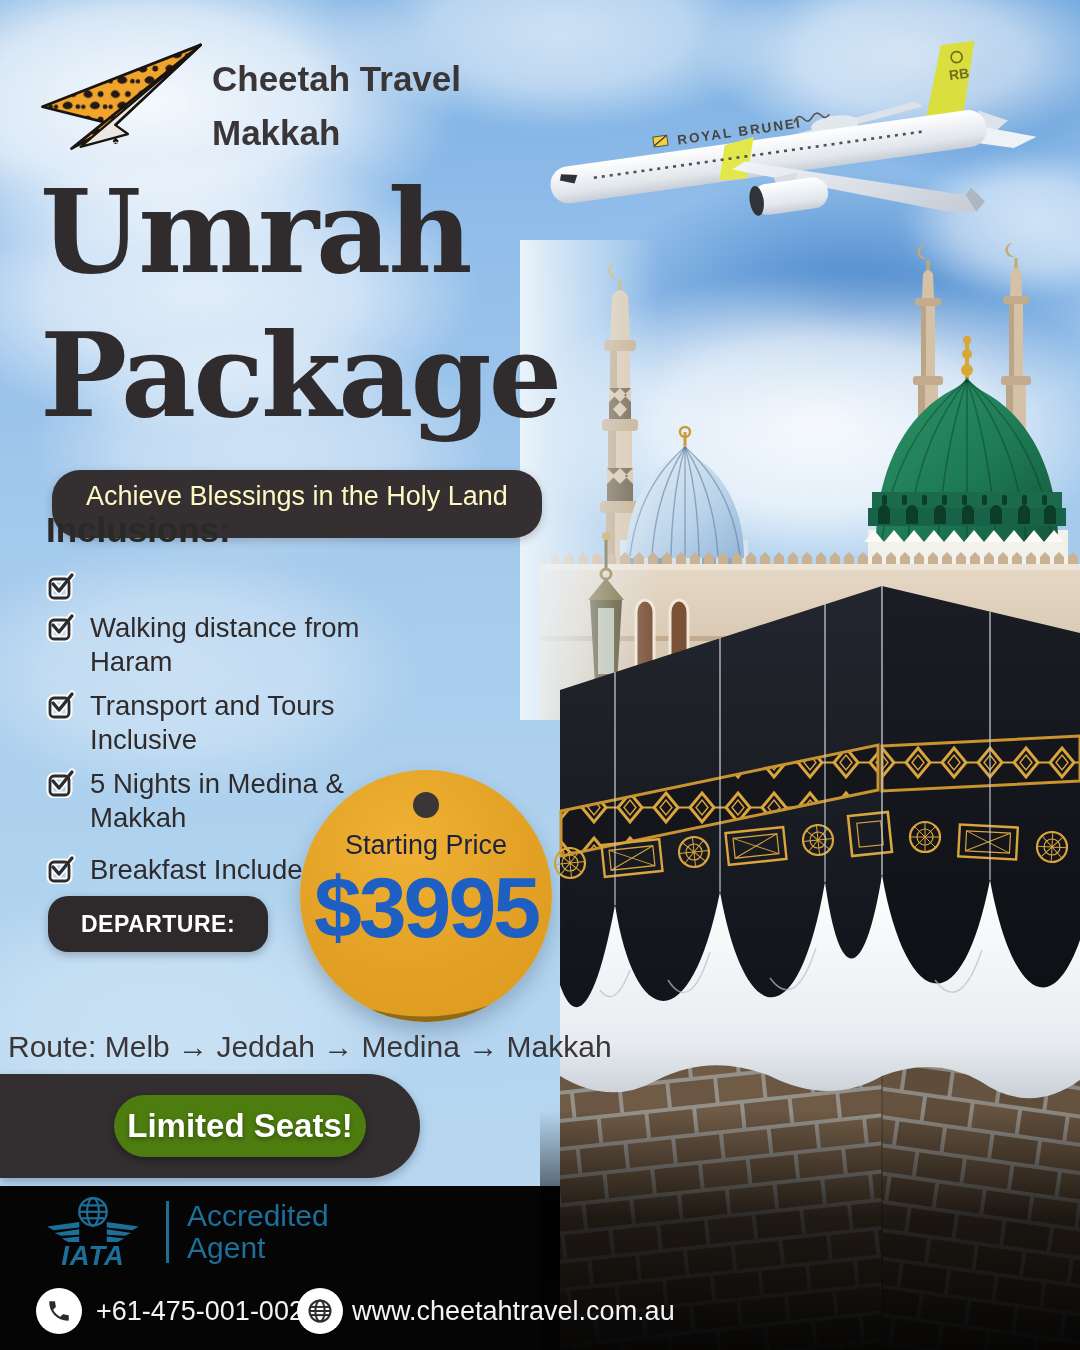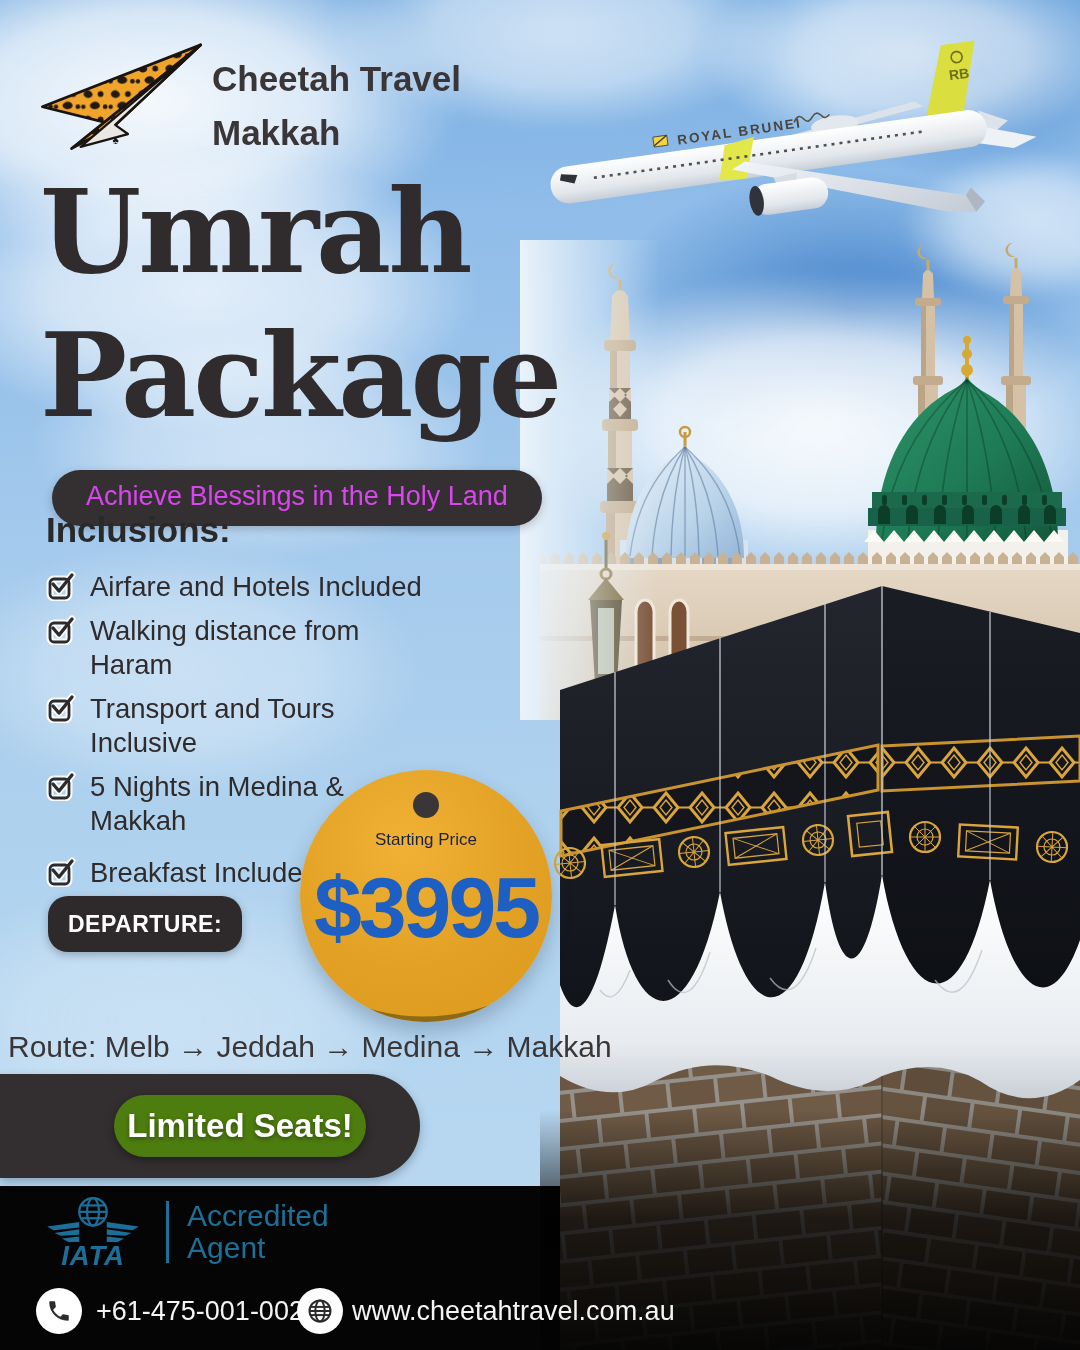--- a/index.html
+++ b/index.html
@@ -16,42 +16,42 @@
   
   .cloud { position:absolute; border-radius:50%;
     background:radial-gradient(closest-side, rgba(255,255,255,.97) 0%, rgba(255,255,255,.75) 55%, rgba(255,255,255,0) 100%);
     filter:blur(6px); }
   
   .brand-name { position:absolute; left:212px; top:52px; font-size:35px; font-weight:bold; color:#3a3637; line-height:54px; }
   .brand-name span { display:block; }
   .main-title { position:absolute; left:40px; top:160px; font-family:"DejaVu Serif", serif; font-weight:700;
     font-size:116px; line-height:1.24; color:#302c2d; letter-spacing:-3px; }
   .main-title span { display:block; }
-  .tagline-pill { position:absolute; left:52px; top:470px; height:56px; padding:0 34px; background:#343031;
-    border-radius:28px; color:#d946ef; font-size:27px; line-height:52px; white-space:nowrap;
+  .tagline-pill { position:absolute; left:52px; top:470px; height:68px; padding:0 34px; background:#343031;
+    border-radius:28px; color:#fef9c3; font-size:27px; line-height:52px; white-space:nowrap;
     box-shadow:0 3px 8px rgba(30,40,60,.25); }
   .incl-heading { position:absolute; left:46px; top:510px; font-size:35px; font-weight:bold; color:#2b2828; }
   .checklist { position:absolute; left:46px; top:570px; width:420px; }
   .check-item { display:flex; gap:14px; margin-bottom:10px; }
   .check-item svg { flex:0 0 30px; margin-top:1px; }
   .check-text { font-size:27.5px; line-height:34px; color:#2f2b2c; }
   .check-text span { display:block; }
   .departure-pill { position:absolute; left:48px; top:896px; background:#2e2a2b; border-radius:20px;
-    padding:13px 20px; color:#fff; font-weight:bold; font-size:23px; line-height:30px;
+    padding:13px 33px; color:#fff; font-weight:bold; font-size:23px; line-height:30px;
     box-shadow:0 3px 8px rgba(30,40,60,.3); }
   .departure-pill span { display:block; letter-spacing:.5px; }
   
   .price-tag { position:absolute; left:300px; top:770px; width:252px; height:252px; }
   .tag-circle { position:absolute; inset:0; border-radius:50%; overflow:hidden;
     background:radial-gradient(circle at 42% 30%, #F0B135 0%, #E2A124 55%, #DB9A1C 100%);
     box-shadow:0 10px 20px rgba(40,60,90,.28); }
   .tag-dot { position:absolute; left:50%; top:22px; width:26px; height:26px; margin-left:-13px;
     border-radius:50%; background:#3a3637; }
   .tag-label { position:absolute; left:0; right:0; top:60px; text-align:center;
-    font-size:17px; font-weight:500; color:#1b2240; }
+    font-size:27px; font-weight:500; color:#1b2240; }
   .tag-amount { position:absolute; left:0; right:0; top:88px; text-align:center;
     font-size:86px; font-weight:bold; color:#1d5fc2; letter-spacing:-3px; }
   .tag-curl { position:absolute; left:0; bottom:0; width:252px; height:96px; }
   
   .route-text { position:absolute; left:8px; top:1030px; font-size:30px; color:#3a3637; }
   .limited-bar { position:absolute; left:0; top:1074px; width:420px; height:104px; background:#332e2f;
     border-radius:0 52px 52px 0; box-shadow:0 4px 10px rgba(30,40,60,.3); }
   .limited-pill { position:absolute; left:114px; top:21px; width:252px; height:62px; background:#4d7c0f;
     border-radius:31px; color:#fff; font-size:33px; font-weight:600; text-align:center; line-height:62px;
     text-shadow:0 2px 4px rgba(0,0,0,.35); box-shadow:0 3px 8px rgba(0,0,0,.35); }
@@ -465,24 +465,20 @@
   <div class="incl-heading z10" style="position:absolute">Inclusions:</div>
 
   <div class="checklist z10" style="position:absolute">
     <div class="check-item">
       <svg viewBox="0 0 30 30" width="30" height="30">
         <path d="M7 13 l6 7 L26 4" fill="none" stroke="#FFF" stroke-width="7" stroke-linecap="round" stroke-linejoin="round" opacity=".9"></path>
         <rect x="4" y="8" width="19" height="19" rx="4" fill="none" stroke="#FFF" stroke-width="7" opacity=".9"></rect>
         <rect x="4" y="8" width="19" height="19" rx="4" fill="none" stroke="#2E2B2C" stroke-width="2.8"></rect>
         <path d="M7 13 l6 7 L26 4" fill="none" stroke="#2E2B2C" stroke-width="3.4" stroke-linecap="round" stroke-linejoin="round"></path>
       </svg>
-      <div class="check-text">
-          <span>Airfare and Hotels Included</span>
-          <span></span>
-        </div>
     </div>
     <div class="check-item">
       <svg viewBox="0 0 30 30" width="30" height="30">
         <path d="M7 13 l6 7 L26 4" fill="none" stroke="#FFF" stroke-width="7" stroke-linecap="round" stroke-linejoin="round" opacity=".9"></path>
         <rect x="4" y="8" width="19" height="19" rx="4" fill="none" stroke="#FFF" stroke-width="7" opacity=".9"></rect>
         <rect x="4" y="8" width="19" height="19" rx="4" fill="none" stroke="#2E2B2C" stroke-width="2.8"></rect>
         <path d="M7 13 l6 7 L26 4" fill="none" stroke="#2E2B2C" stroke-width="3.4" stroke-linecap="round" stroke-linejoin="round"></path>
       </svg>
       <div class="check-text">
           <span>Walking distance from</span>

